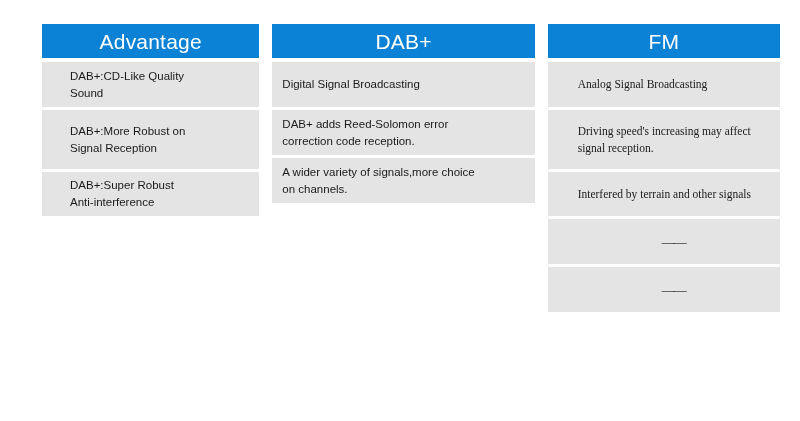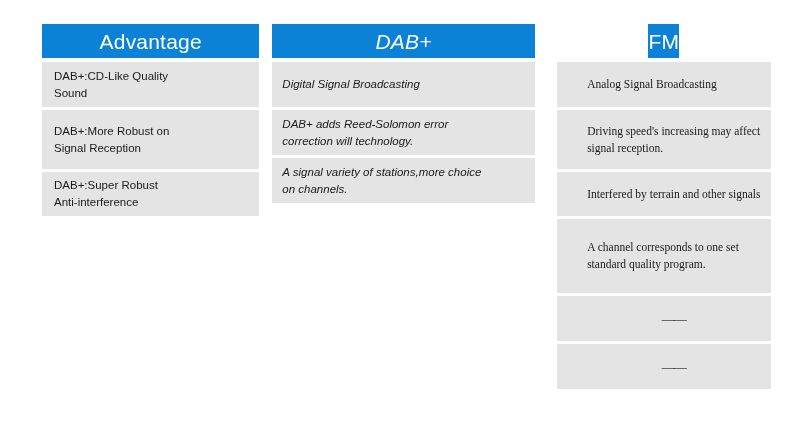--- a/index.html
+++ b/index.html
@@ -19,22 +19,22 @@
     top: 24px;
     width: 738px;
     display: flex;
     gap: 13px;
   }
   .column {
     display: flex;
     flex-direction: column;
   }
   .col-advantage { width: 232px; }
-  .col-dab      { width: 280px; font-style: italic; }
-  .col-fm       { width: 248px; align-items: center; }
+  .col-dab      { width: 280px; }
+  .col-fm       { width: 248px; }
 
   .col-header {
     height: 34px;
     background: #0b82d6;
     color: #ffffff;
     font-size: 21px;
     font-weight: normal;
     display: flex;
     align-items: center;
     justify-content: center;
@@ -50,21 +50,21 @@
     background: #e4e4e4;
     color: #1a1a1a;
     font-size: 11.5px;
     line-height: 17px;
     display: flex;
     align-items: center;
     box-sizing: border-box;
     margin-bottom: 3px;
     padding: 4px 10px;
   }
-  .col-advantage .cell { padding-left: 12px; }
+  .col-advantage .cell { padding-left: 28px; }
   .col-dab .cell       { padding-left: 10px; }
   .col-fm .cell        { padding-left: 30px; font-family: Liberation Serif, serif; }
 
   .r0 { height: 45px; }
   .r1 { height: 59px; }
   .r2 { height: 44px; }
   .r3 { height: 74px; }
   .r4 { height: 45px; }
   .r5 { height: 45px; }
 
@@ -99,46 +99,42 @@
   </div>
 
   <div class="column col-dab">
     <div class="col-header">DAB+</div>
     <div class="cells">
       <div class="cell r0">
           <span class="cell-text">Digital Signal Broadcasting</span>
         </div>
       <div class="cell r4">
           <span class="cell-text">DAB+ adds Reed-Solomon error
-correction will technology.</span>
+correction code reception.</span>
         </div>
       <div class="cell r5">
-          <span class="cell-text">A signal variety of stations,more choice
+          <span class="cell-text">A wider variety of signals,more choice
 on channels.</span>
         </div>
     </div>
   </div>
 
   <div class="column col-fm">
     <div class="col-header">FM</div>
     <div class="cells">
       <div class="cell r0">
           <span class="cell-text">Analog Signal Broadcasting</span>
         </div>
       <div class="cell r1">
           <span class="cell-text">Driving speed's increasing may affect
 signal reception.</span>
         </div>
       <div class="cell r2">
           <span class="cell-text">Interfered by terrain and other signals</span>
         </div>
-      <div class="cell r3">
-          <span class="cell-text">A channel corresponds to one set
-standard quality program.</span>
-        </div>
       <div class="cell r4 dash">
           <span class="cell-text">——</span>
         </div>
       <div class="cell r5 dash">
           <span class="cell-text">——</span>
         </div>
     </div>
   </div>
 
 </div>

